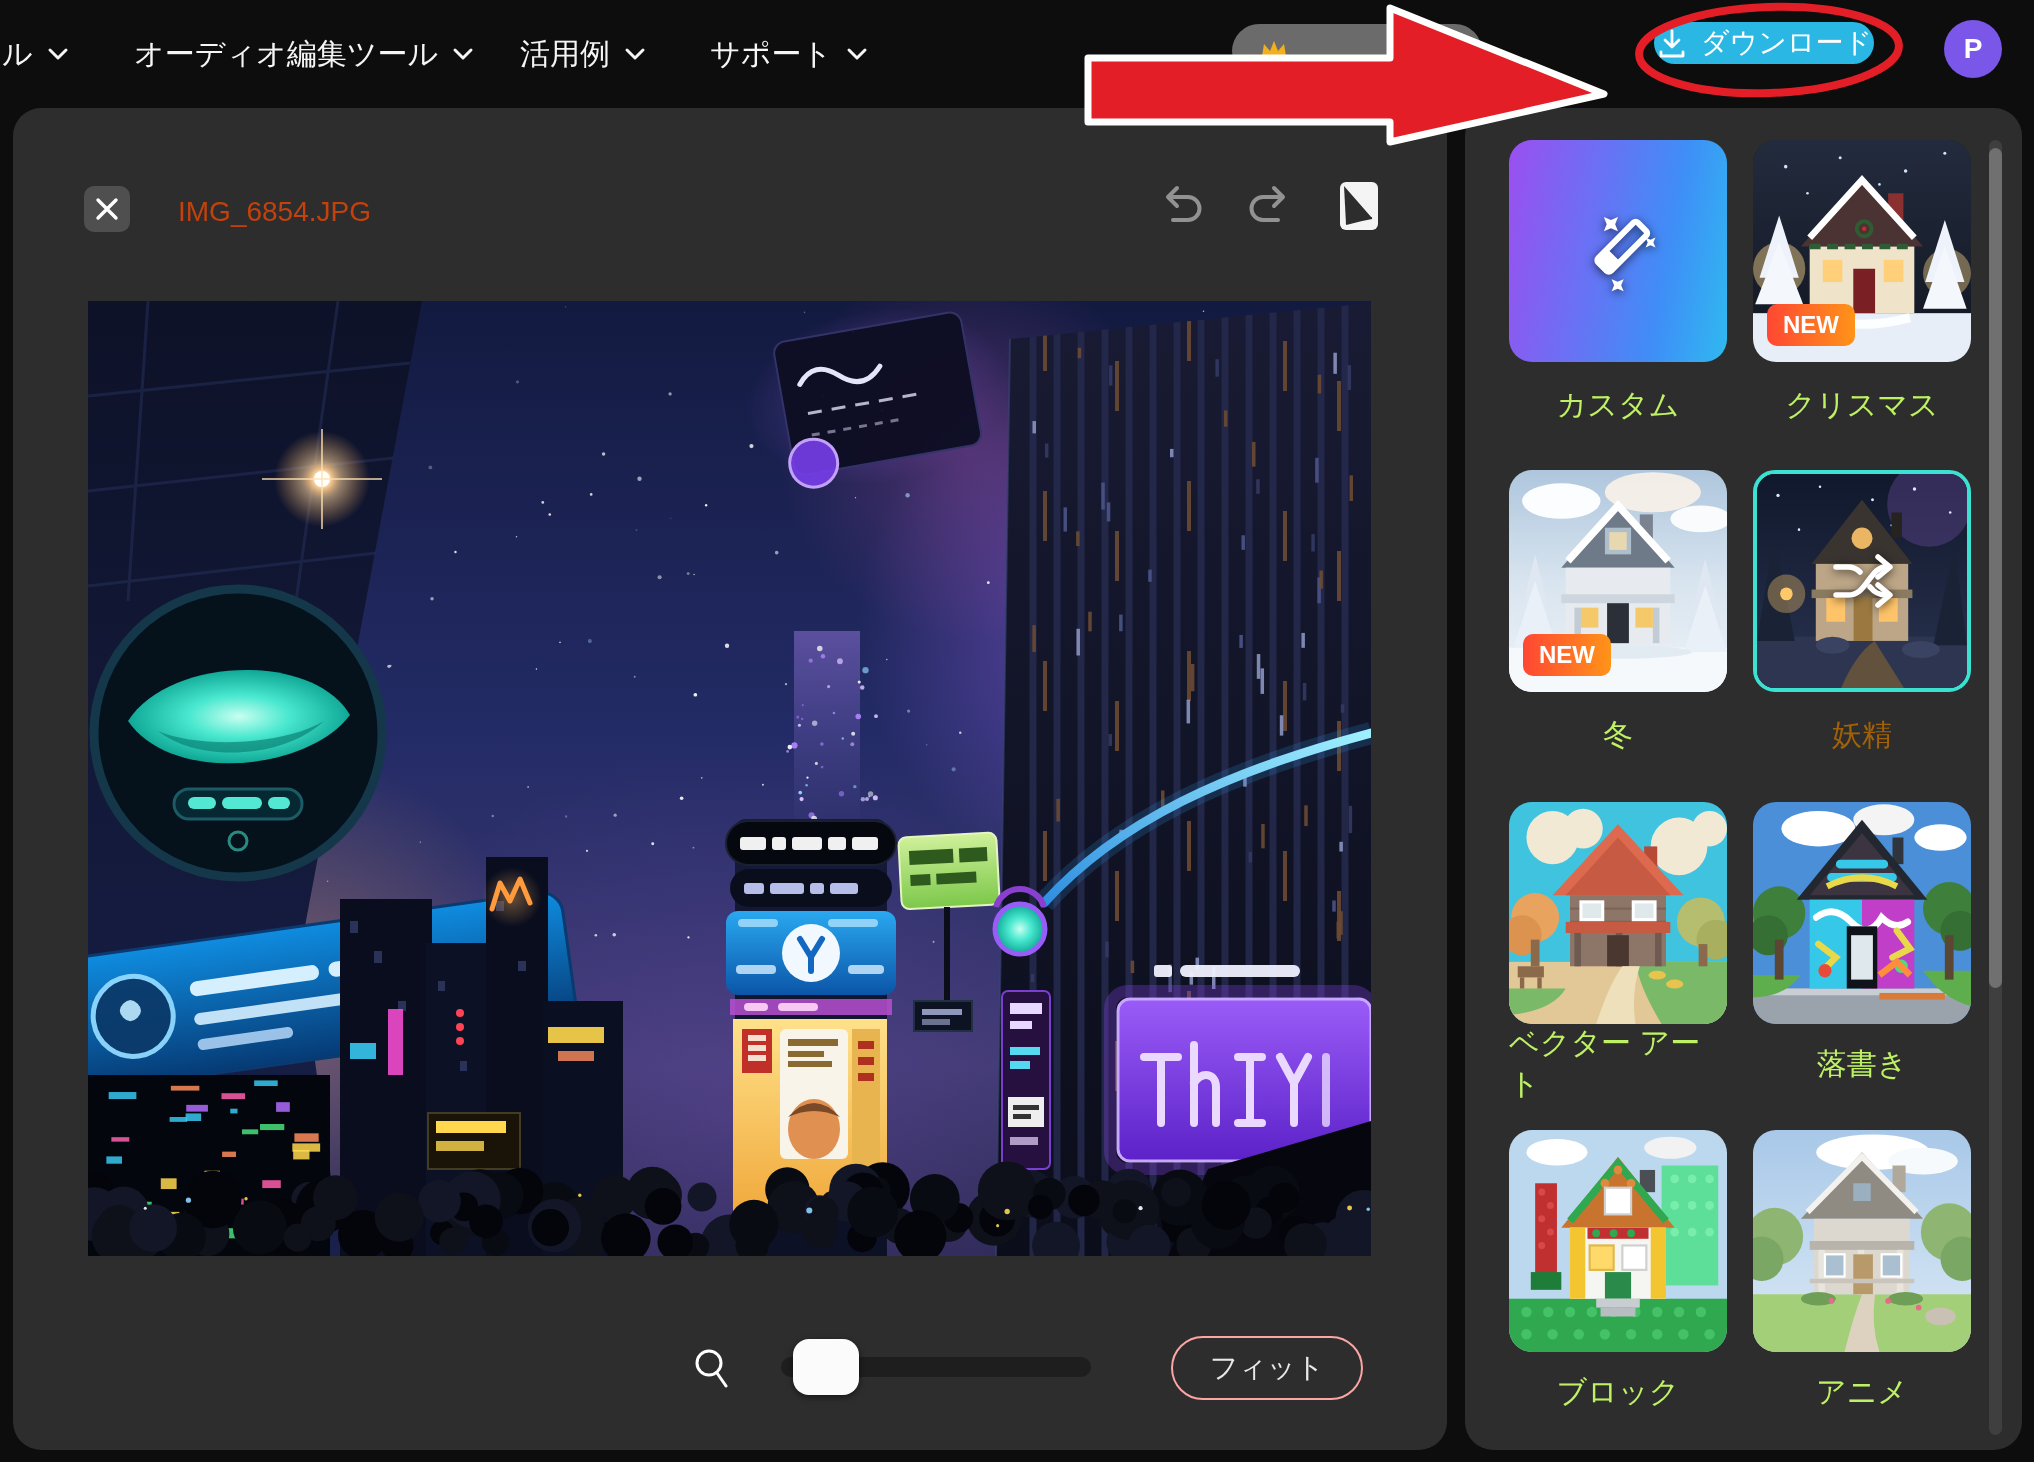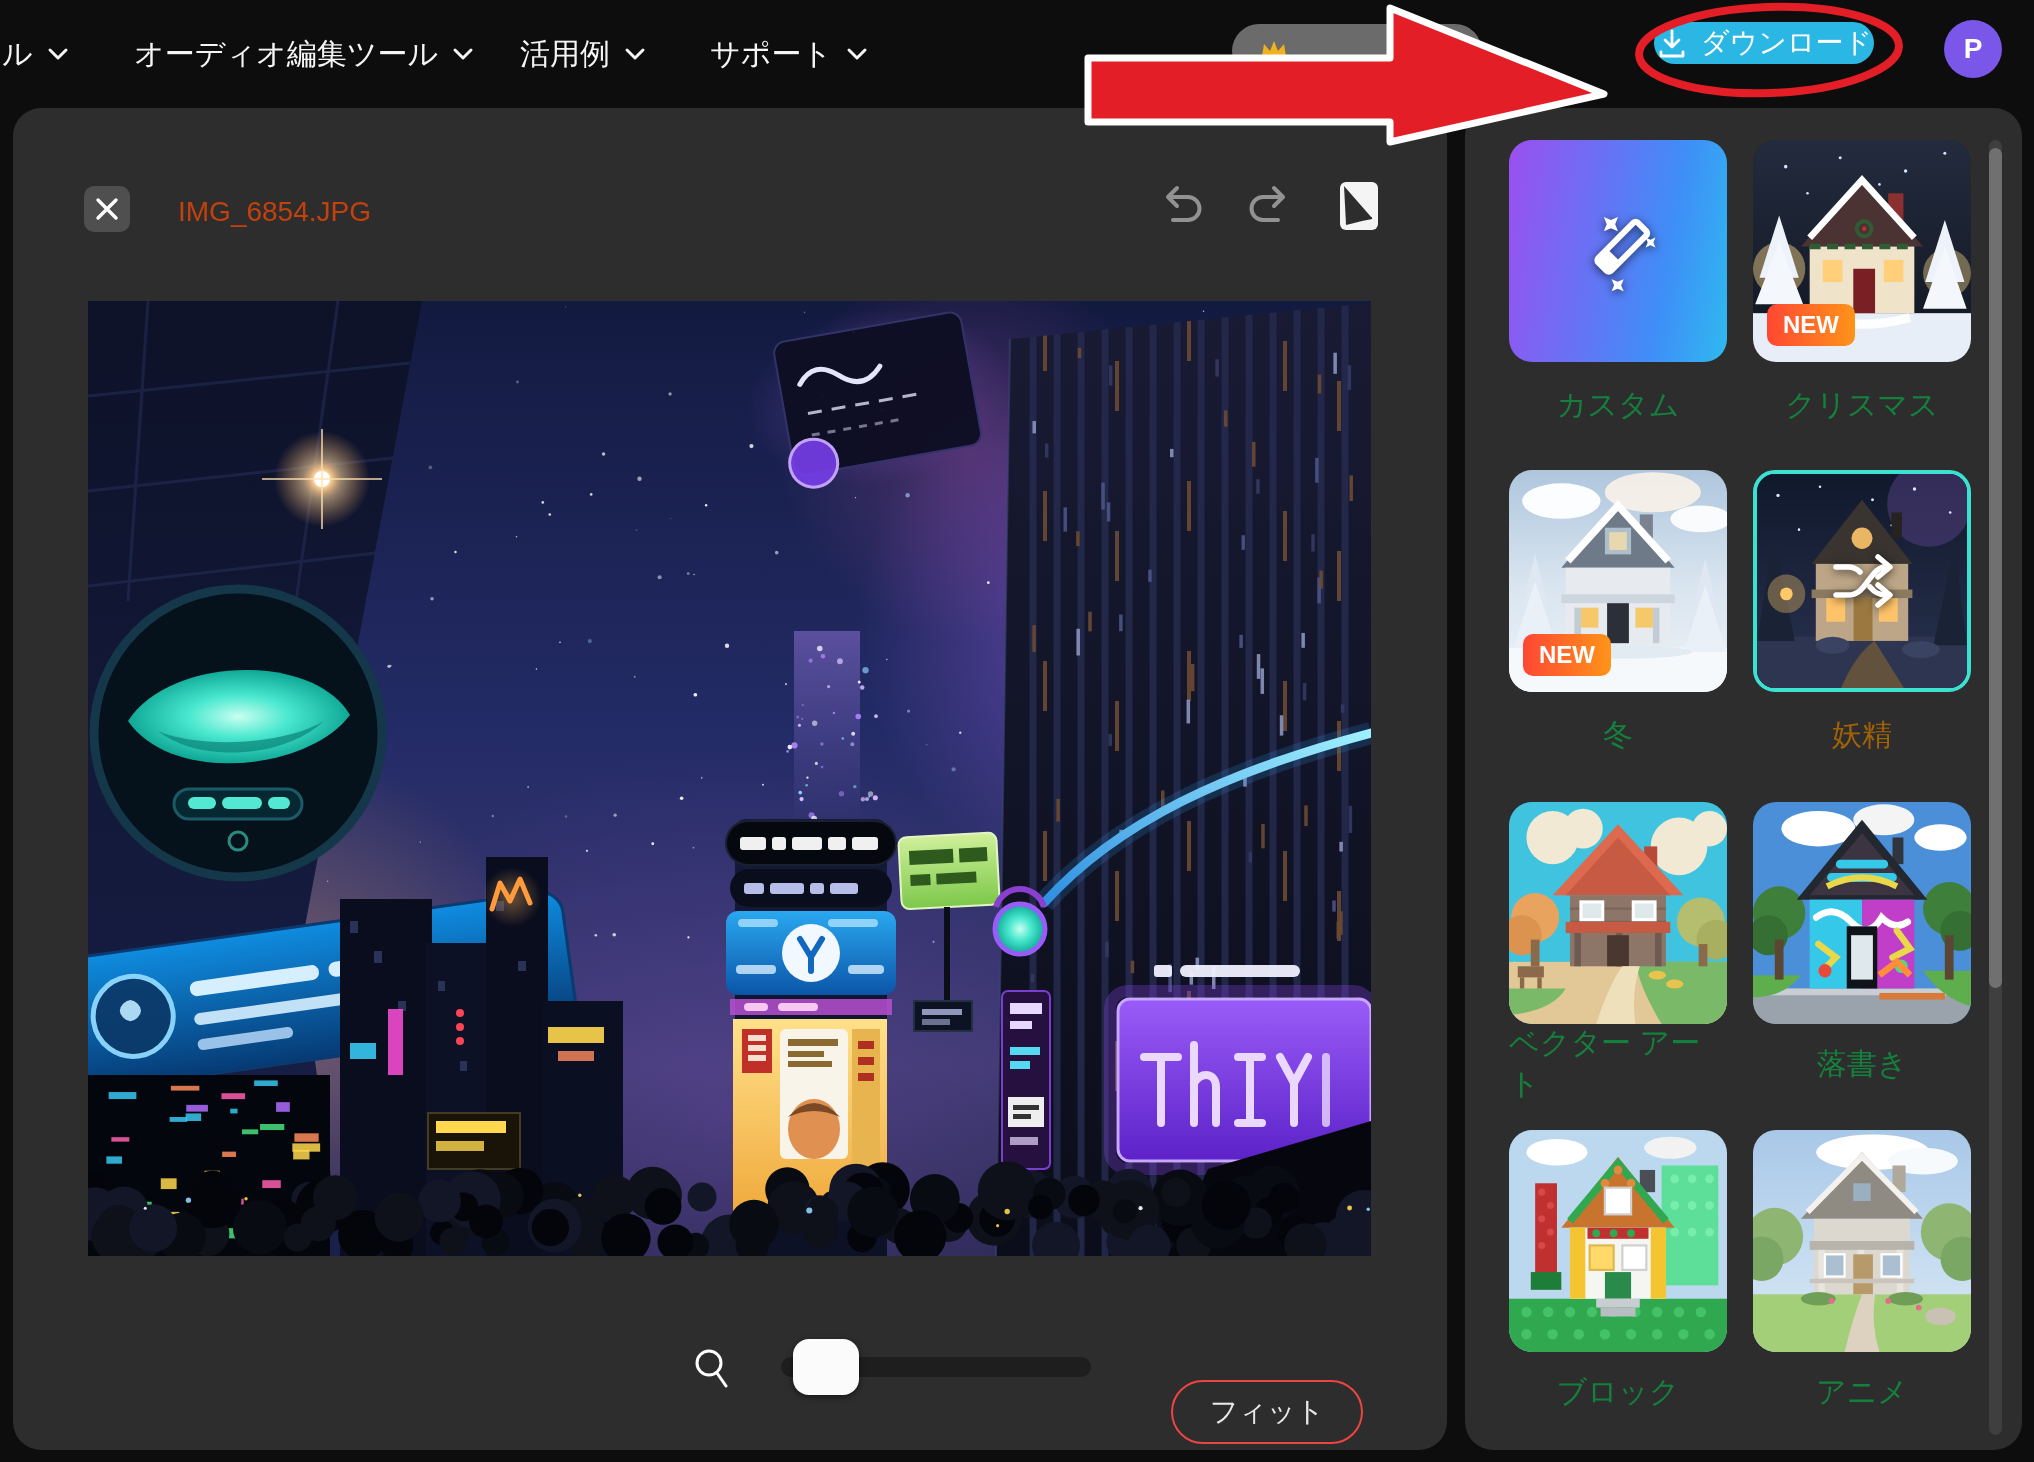--- a/index.html
+++ b/index.html
@@ -28,30 +28,30 @@
   .tool-ic{cursor:pointer;}
   #ic-undo{left:1155px;top:182px;}
   #ic-redo{left:1244px;top:182px;}
   #ic-page{left:1330px;top:176px;}
   #stage{left:88px;top:301px;width:1283px;height:955px;background:#090c1a;}
   
   #ic-zoom{left:690px;top:1346px;}
   #slider-track{left:781px;top:1357px;width:310px;height:20px;border-radius:10px;background:#1e1e1e;cursor:pointer;}
   #slider-thumb{top:1339px;width:66px;height:56px;border-radius:16px;background:#fbfbfb;
                 box-shadow:0 2px 6px rgba(0,0,0,.5);cursor:grab;}
-  #btn-fit{left:1171px;top:1336px;width:192px;height:64px;border-radius:32px;border:2px solid #ef4444;
+  #btn-fit{left:1171px;top:1336px;width:192px;height:64px;border-radius:32px;border:2px solid #fca5a5;
            background:transparent;display:flex;align-items:center;justify-content:center;
-           font-size:28px;color:#e8e8e8;cursor:pointer;box-sizing:border-box;margin-top:44px;}
+           font-size:28px;color:#e8e8e8;cursor:pointer;box-sizing:border-box;}
   
   .tile{position:absolute;width:218px;height:222px;border-radius:23px;overflow:hidden;cursor:pointer;
         box-sizing:border-box;background:#1a1a1a;}
   .tile svg.art{position:absolute;inset:0;width:100%;height:100%;display:block;}
   .tile.selected{border:4px solid #3be2d2;border-radius:22px;}
   .tile-label{position:absolute;width:218px;height:44px;display:flex;align-items:center;justify-content:center;
-              font-size:30px;color:#15803d;}
+              font-size:30px;color:#bef264;}
   .tile-label.selected-label{color:#a16207;}
   .badge-new{position:absolute;left:14px;bottom:16px;padding:7px 16px;border-radius:10px;
              background:linear-gradient(90deg,#ff4733,#ff9419);color:#fff;font-size:24px;font-weight:bold;}
   .shuffle-wrap{position:absolute;left:50%;top:50%;transform:translate(-50%,-50%);
                 filter:drop-shadow(0 2px 5px rgba(0,0,0,.65));}
   
   #sb-track{left:1989px;top:140px;width:13px;height:1295px;border-radius:7px;background:#3f3f3f;}
   #sb-thumb{left:1989px;top:148px;width:13px;height:840px;border-radius:7px;background:#707070;cursor:grab;}
   
   #annotation{left:0;top:0;pointer-events:none;z-index:50;}

